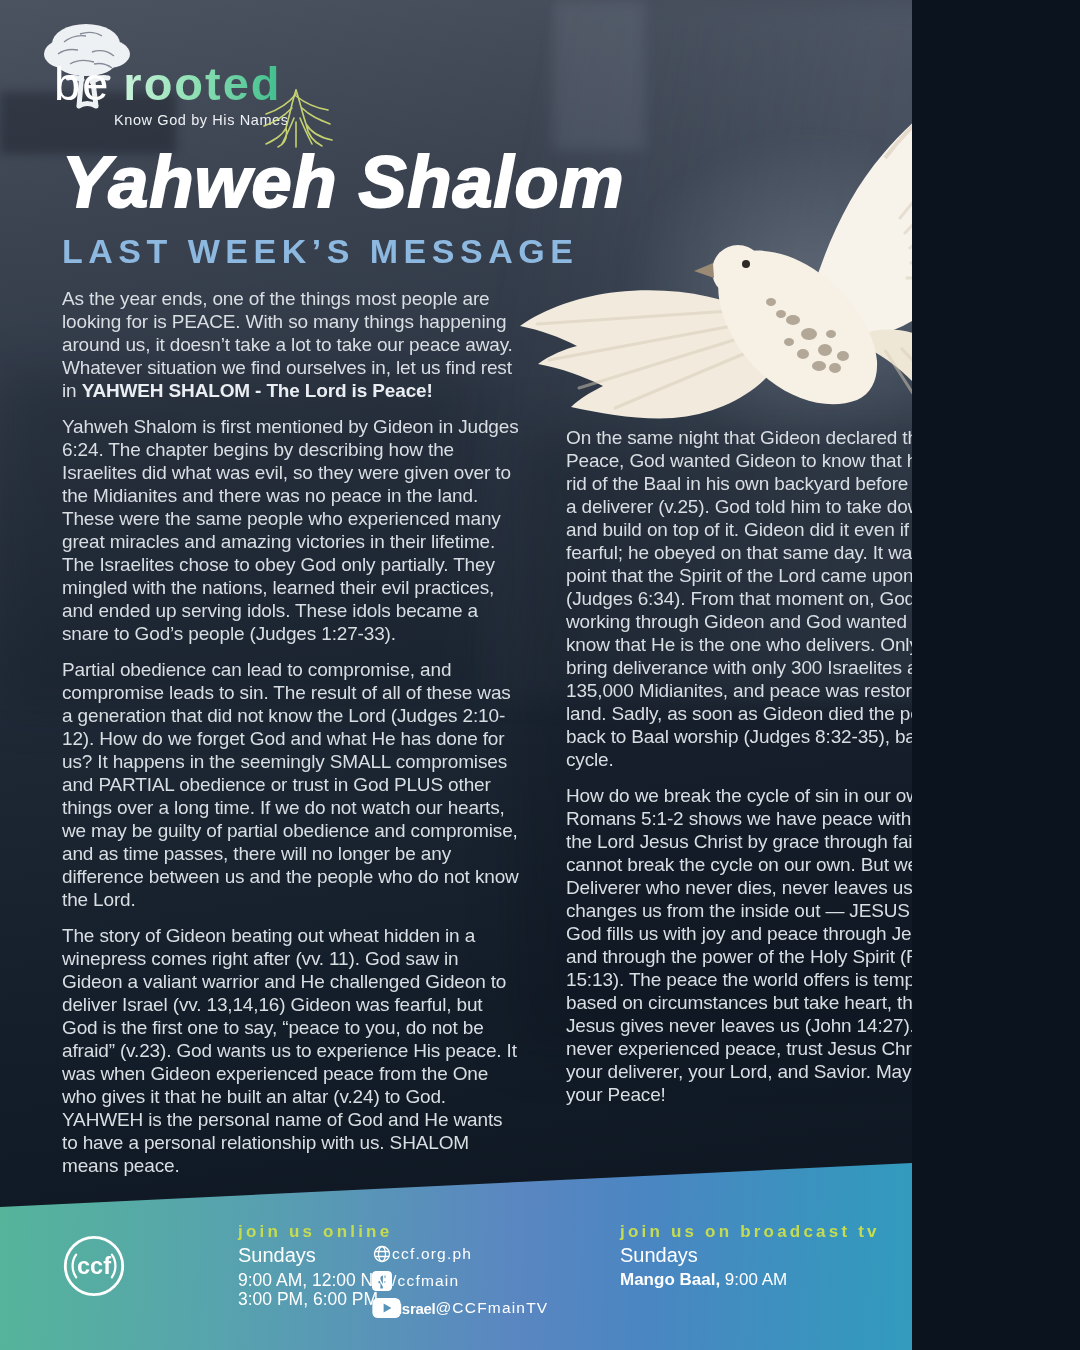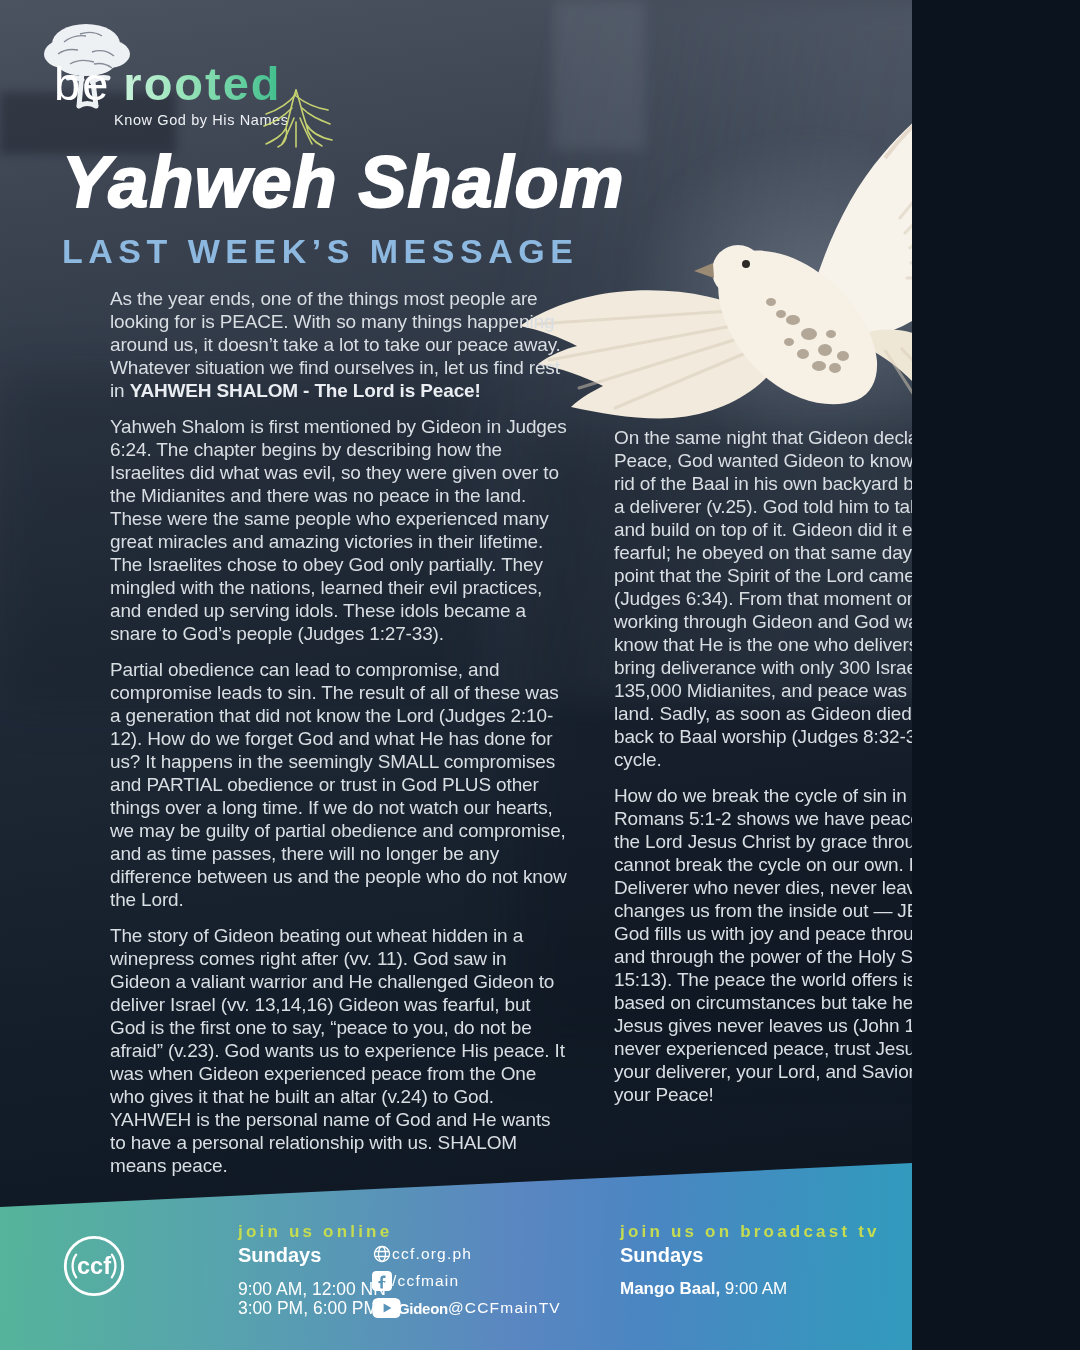--- a/index.html
+++ b/index.html
@@ -34,38 +34,38 @@
   .logo .roots { position:absolute; left:222px; top:72px; }
 
   
   .titleblock { position:absolute; left:62px; top:146px; z-index:5; }
   .title { color:#ffffff; font-size:72px; font-weight:800; letter-spacing:1px; line-height:1;font-style:italic;
     -webkit-text-stroke:2px #ffffff; }
   .subtitle { margin-top:14px; color:#8db8e0; font-size:34px; font-weight:700; letter-spacing:5.5px; }
 
   
   .columns { position:absolute; left:62px; top:287px; width:964px; display:grid;
-    grid-template-columns:458px 460px; column-gap:46px; z-index:5;margin-left:48px; }
+    grid-template-columns:458px 460px; column-gap:46px; z-index:5; }
   .col-right { padding-top:139px; }
   .columns p { color:#d9dee3; font-size:19px; line-height:23px; letter-spacing:-0.15px; margin-bottom:13px; }
   .columns p strong { color:#eaeef2; font-weight:700; }
 
   
   .dove { position:absolute; left:505px; top:58px; z-index:2; }
 
   
   .footer-bg { position:absolute; left:0; top:1155px; width:1080px; height:195px; z-index:4;
     background:linear-gradient(92deg,#55b49a 0%, #57a4ad 20%, #5a86c1 48%, #4a86c2 60%, #3597bd 80%, #2ba7c2 100%);
     clip-path:polygon(0 52px, 100% 0, 100% 100%, 0 100%); }
   .footer-item { position:absolute; z-index:6; }
   .ccf-logo { left:62px; top:1234px; }
   .fheading { color:#c6dc50; font-size:17px; font-weight:700; letter-spacing:3.2px; white-space:nowrap; }
   .online-heading { left:238px; top:1222px; }
   .broadcast-heading { left:620px; top:1222px; }
-  .fday { color:#ffffff; font-size:20px; font-weight:700; line-height:19px; margin-bottom:15px; }
+  .fday { color:#ffffff; font-size:20px; font-weight:400; line-height:19px; margin-bottom:6px; }
   .online-body { left:238px; top:1246px; }
   .ftime { color:#ffffff; font-size:17.5px; line-height:18.5px; }
   .links { left:372px; top:1244px; display:flex; flex-direction:column; gap:7px; }
   .linkrow { display:flex; align-items:center; color:#ffffff; }
   .linkrow .lbl { font-size:15.5px; letter-spacing:1.2px; }
   .yt-word { font-weight:700; font-size:15px; letter-spacing:-0.3px; margin-left:-3px; }
   .broadcast-body { left:620px; top:1246px; }
   .chline { color:#ffffff; font-size:17px; line-height:18.5px; white-space:nowrap; }
   .chline b { font-weight:700; }
 </style>
@@ -212,21 +212,21 @@
     <div class="linkrow">
       <svg width="29" height="20" viewBox="0 0 30 21">
         <defs>
             <mask id="ytm">
               <rect width="30" height="21" rx="5.5" fill="#fff"></rect>
           <path d="M12 5.8l8.2 4.7L12 15.2Z" fill="#000"></path>
         </mask>
           </defs>
         <rect width="30" height="21" rx="5.5" fill="#ffffff" mask="url(#ytm)"></rect>
       </svg>
-      <span class="yt-word">Gideon</span>
+      <span class="yt-word">Israel</span>
       <span class="lbl">@CCFmainTV</span>
     </div>
   </div>
 
   <div class="footer-item fheading broadcast-heading">join us on broadcast tv</div>
 
   <div class="footer-item broadcast-body">
     <div class="fday">Sundays</div>
     <div class="chline"><b>Mango Baal,</b><span> 9:00 AM</span></div>
   </div>

